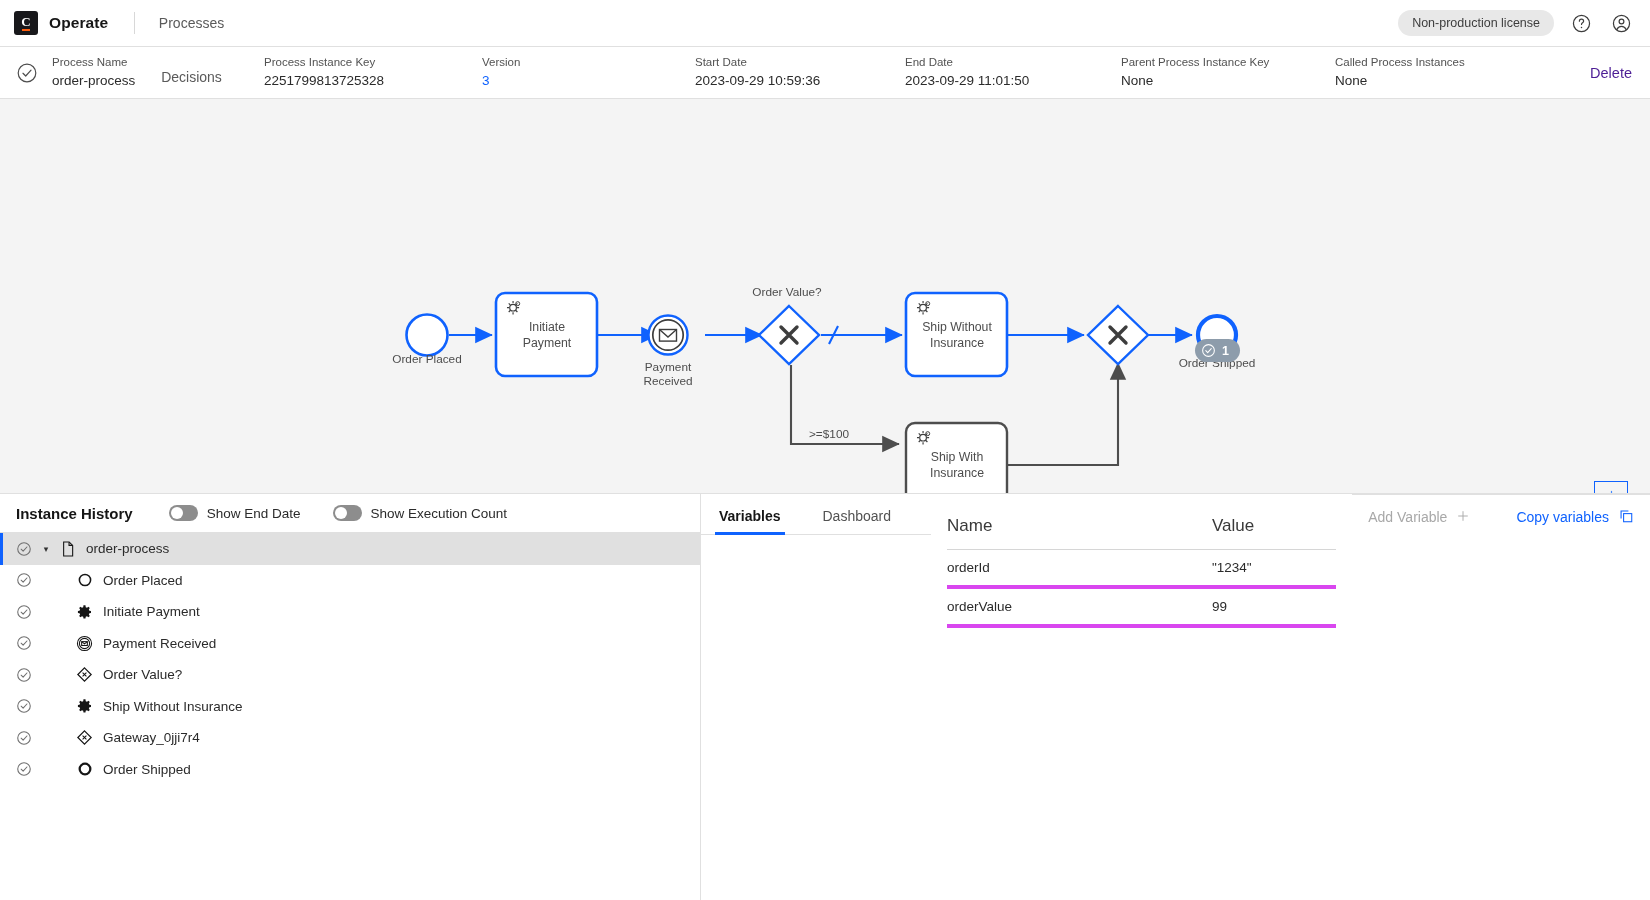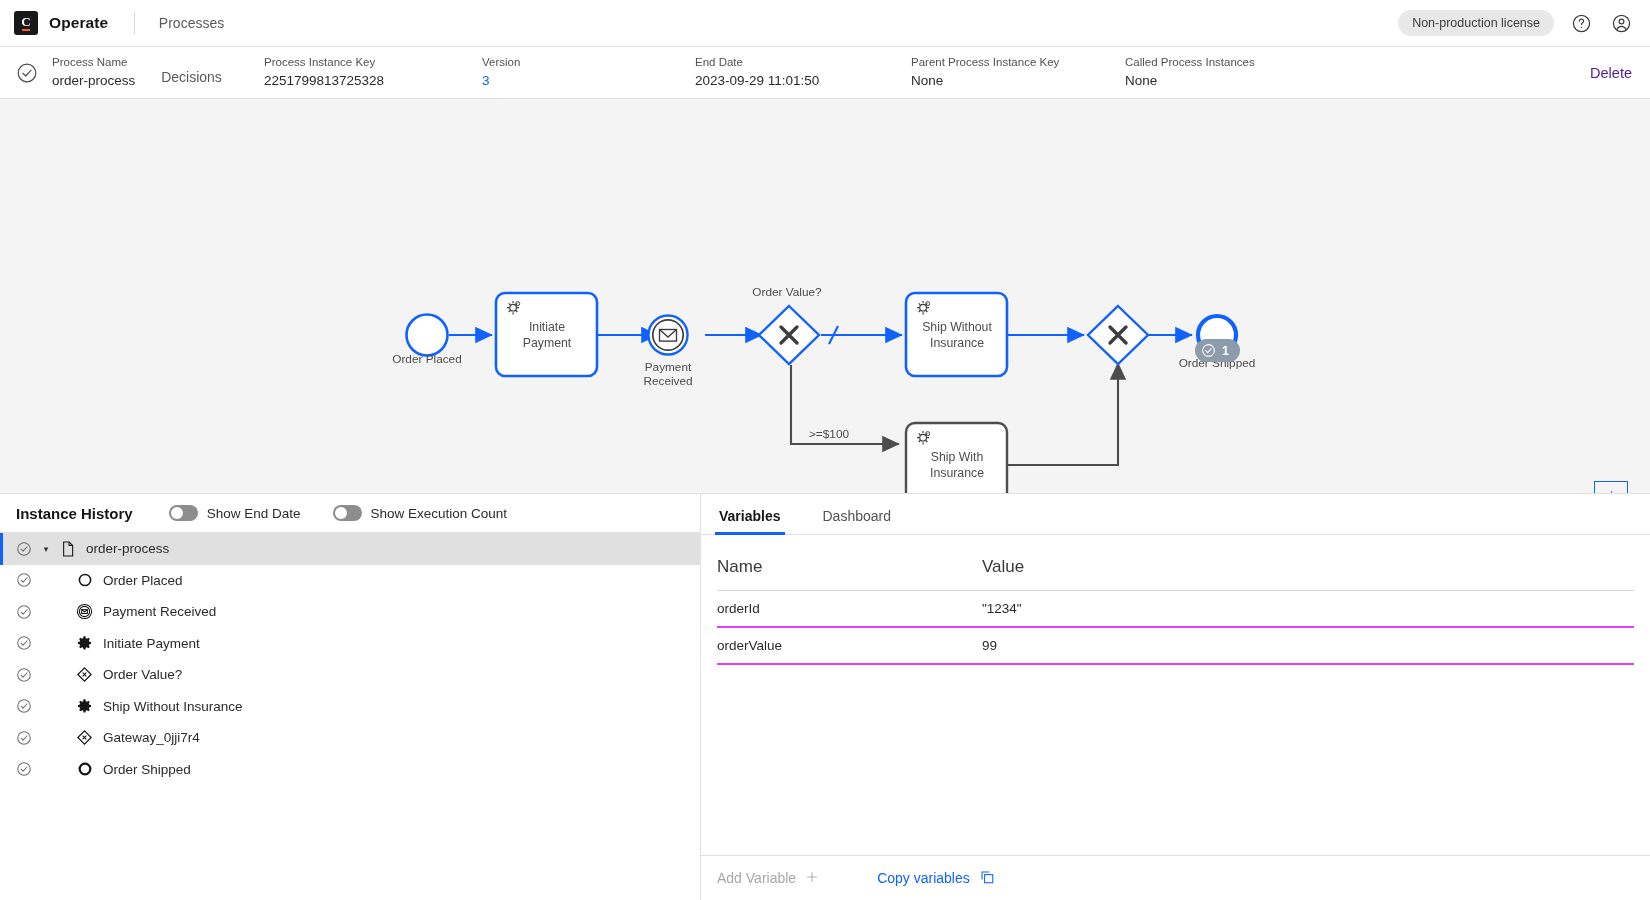--- a/index.html
+++ b/index.html
@@ -88,21 +88,21 @@
   .flow-badge {
     position: absolute; display: flex; align-items: center; gap: 6px;
     background: #8d9cab; color: #fff; border-radius: 13px;
     height: 23px; padding: 0 11px 0 6px; font-size: 12.5px; font-weight: 600;
   }
   .flow-badge svg { width: 15px; height: 15px; }
 
   
   .bottom { display: flex; height: 407px; background: #fff; border-top: 1px solid #e0e0e0; }
   .left-pane { width: 701px; display: flex; flex-direction: column; border-right: 1px solid #e0e0e0; }
-  .right-pane { flex: 1; display: flex; flex-direction: column; }
+  .right-pane { flex: 1; display: flex; flex-direction: row; }
 
   .ih-head {
     height: 39px; display: flex; align-items: center; gap: 0;
     padding: 0 16px; border-bottom: 1px solid #e0e0e0; flex: 0 0 auto;
   }
   .ih-title { font-size: 15px; font-weight: 700; margin-right: 36px; }
   .toggle-wrap { display: flex; align-items: center; gap: 9px; margin-right: 32px; }
   .toggle {
     width: 29px; height: 16px; border-radius: 8px; background: #8d8d8d;
     position: relative; cursor: pointer; flex: 0 0 auto;
@@ -149,32 +149,32 @@
     height: 3px; background: #0f62fe;
   }
   .vars-body { flex: 1; display: flex; flex-direction: column; padding: 0 16px; overflow: hidden; }
   .vars-table { width: 100%; border-collapse: collapse; table-layout: fixed; }
   .vars-table th {
     text-align: left; font-size: 17px; font-weight: 400; color: #393939;
     padding: 22px 0 13px 0; border-bottom: 1px solid #d6d6d6;
   }
   .vars-table td {
     font-size: 13.5px; color: #2b2b2b; padding: 10px 0;
-    border-bottom: 2px solid #d946ef;
+    border-bottom: 4px solid #d946ef;
   }
   .vars-table .col-name { width: 265px; }
   .vars-footer {
     height: 45px; display: flex; align-items: center; gap: 46px;
     padding: 0 16px; border-top: 1px solid #e0e0e0; flex: 0 0 auto;
   }
   .ftr-btn {
     display: flex; align-items: center; gap: 9px; font-size: 14px; cursor: pointer;
   }
   .ftr-btn.disabled { color: #a8a8a8; cursor: not-allowed; }
-  .ftr-btn.blue { color: #0f62fe; margin-left: 12px; }
+  .ftr-btn.blue { color: #0f62fe; }
 </style>
 </head>
 <body>
 
 <div class="topnav">
   <div class="brand">
     <div class="logo-mark">
       <div class="c">C</div>
       <div class="bar"></div>
     </div>
@@ -217,20 +217,24 @@
       <div class="meta-label">Process Name</div>
       <div class="meta-value">order-process</div>
     </div>
     <div class="meta-cell c-key">
       <div class="meta-label">Process Instance Key</div>
       <div class="meta-value">2251799813725328</div>
     </div>
     <div class="meta-cell c-ver">
       <div class="meta-label">Version</div>
       <div class="meta-value link">3</div>
+    </div>
+    <div class="meta-cell c-start">
+      <div class="meta-label">Start Date</div>
+      <div class="meta-value">2023-09-29 10:59:36</div>
     </div>
     <div class="meta-cell c-end">
       <div class="meta-label">End Date</div>
       <div class="meta-value">2023-09-29 11:01:50</div>
     </div>
     <div class="meta-cell c-parent">
       <div class="meta-label">Parent Process Instance Key</div>
       <div class="meta-value">None</div>
     </div>
     <div class="meta-cell c-called">
@@ -415,45 +419,45 @@
 
       <div class="tree-row">
         <span class="tr-state">
           <svg width="16" height="16" viewBox="0 0 24 24" fill="none" stroke="currentColor" stroke-width="1.6">
               <circle cx="12" cy="12" r="9.4"></circle>
               <path d="M7.7 12.3l3 3 5.7-6.3" stroke-linecap="round" stroke-linejoin="round"></path>
             </svg>
         </span>
         <span class="tr-indent"></span>
         <span class="tr-icon">
+          <svg width="16" height="16" viewBox="0 0 24 24" fill="#161616">
+              <path d="M12 8.1a3.9 3.9 0 100 7.8 3.9 3.9 0 000-7.8zm0 6a2.1 2.1 0 110-4.2 2.1 2.1 0 010 4.2z"></path>
+              <path d="M21 13.5v-3l-2.5-.4a6.9 6.9 0 00-.8-1.9l1.5-2.1-2.1-2.1-2.1 1.5a6.9 6.9 0 00-1.9-.8L12.7 2h-3l-.4 2.7a6.9 6.9 0 00-1.9.8L5.3 4 3.2 6.1l1.5 2.1a6.9 6.9 0 00-.8 1.9L1.4 10.5v3l2.5.4a6.9 6.9 0 00.8 1.9l-1.5 2.1 2.1 2.1 2.1-1.5c.6.35 1.23.62 1.9.8l.4 2.5h3l.4-2.5c.67-.18 1.3-.45 1.9-.8l2.1 1.5 2.1-2.1-1.5-2.1c.35-.6.62-1.23.8-1.9L21 13.5z"></path>
+            </svg>
+        </span>
+        <span class="tr-label">Initiate Payment</span>
+      </div>
+
+      <div class="tree-row">
+        <span class="tr-state">
+          <svg width="16" height="16" viewBox="0 0 24 24" fill="none" stroke="currentColor" stroke-width="1.6">
+              <circle cx="12" cy="12" r="9.4"></circle>
+              <path d="M7.7 12.3l3 3 5.7-6.3" stroke-linecap="round" stroke-linejoin="round"></path>
+            </svg>
+        </span>
+        <span class="tr-indent"></span>
+        <span class="tr-icon">
           <svg width="17" height="17" viewBox="0 0 24 24" fill="none" stroke="#161616" stroke-width="1.5">
               <circle cx="12" cy="12" r="10"></circle>
               <circle cx="12" cy="12" r="7.2"></circle>
               <rect x="8" y="9.4" width="8" height="5.4"></rect>
               <path d="M8 9.4l4 3.2 4-3.2"></path>
             </svg>
         </span>
         <span class="tr-label">Payment Received</span>
-      </div>
-
-      <div class="tree-row">
-        <span class="tr-state">
-          <svg width="16" height="16" viewBox="0 0 24 24" fill="none" stroke="currentColor" stroke-width="1.6">
-              <circle cx="12" cy="12" r="9.4"></circle>
-              <path d="M7.7 12.3l3 3 5.7-6.3" stroke-linecap="round" stroke-linejoin="round"></path>
-            </svg>
-        </span>
-        <span class="tr-indent"></span>
-        <span class="tr-icon">
-          <svg width="16" height="16" viewBox="0 0 24 24" fill="#161616">
-              <path d="M12 8.1a3.9 3.9 0 100 7.8 3.9 3.9 0 000-7.8zm0 6a2.1 2.1 0 110-4.2 2.1 2.1 0 010 4.2z"></path>
-              <path d="M21 13.5v-3l-2.5-.4a6.9 6.9 0 00-.8-1.9l1.5-2.1-2.1-2.1-2.1 1.5a6.9 6.9 0 00-1.9-.8L12.7 2h-3l-.4 2.7a6.9 6.9 0 00-1.9.8L5.3 4 3.2 6.1l1.5 2.1a6.9 6.9 0 00-.8 1.9L1.4 10.5v3l2.5.4a6.9 6.9 0 00.8 1.9l-1.5 2.1 2.1 2.1 2.1-1.5c.6.35 1.23.62 1.9.8l.4 2.5h3l.4-2.5c.67-.18 1.3-.45 1.9-.8l2.1 1.5 2.1-2.1-1.5-2.1c.35-.6.62-1.23.8-1.9L21 13.5z"></path>
-            </svg>
-        </span>
-        <span class="tr-label">Initiate Payment</span>
       </div>
 
       <div class="tree-row">
         <span class="tr-state">
           <svg width="16" height="16" viewBox="0 0 24 24" fill="none" stroke="currentColor" stroke-width="1.6">
               <circle cx="12" cy="12" r="9.4"></circle>
               <path d="M7.7 12.3l3 3 5.7-6.3" stroke-linecap="round" stroke-linejoin="round"></path>
             </svg>
         </span>
         <span class="tr-indent"></span>

